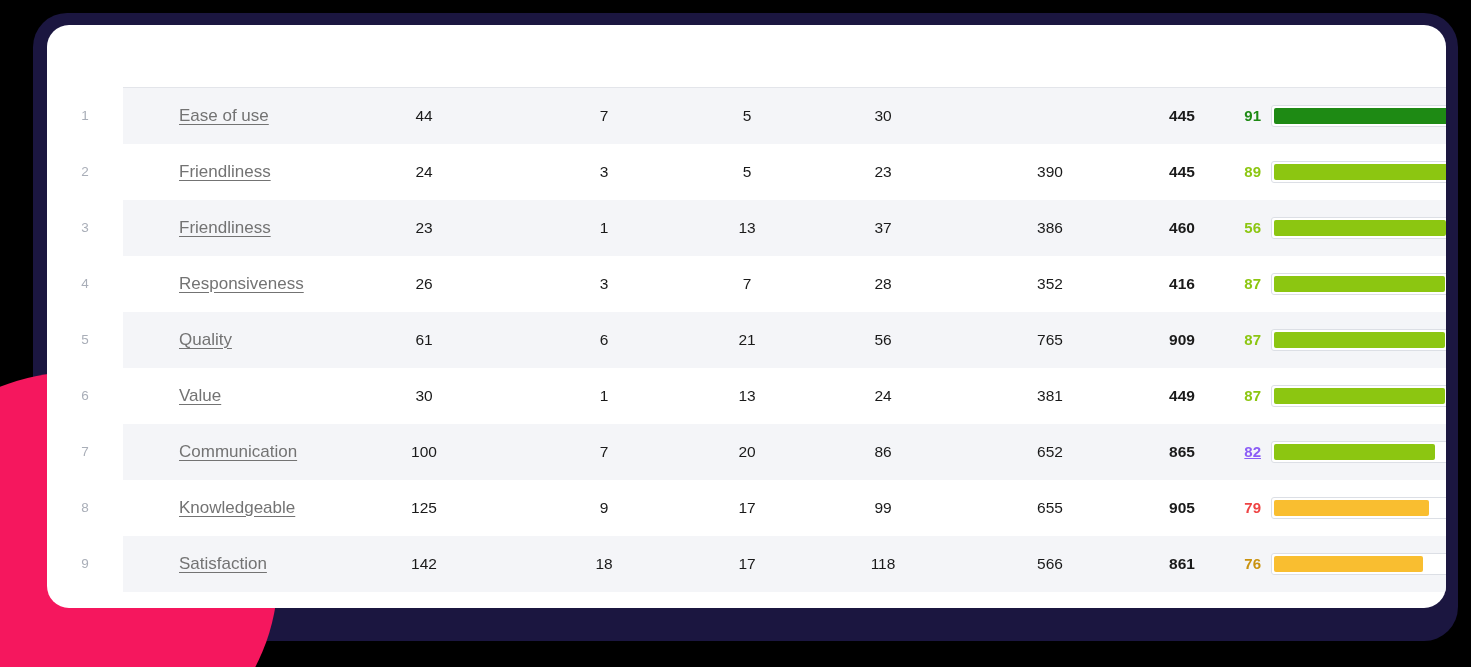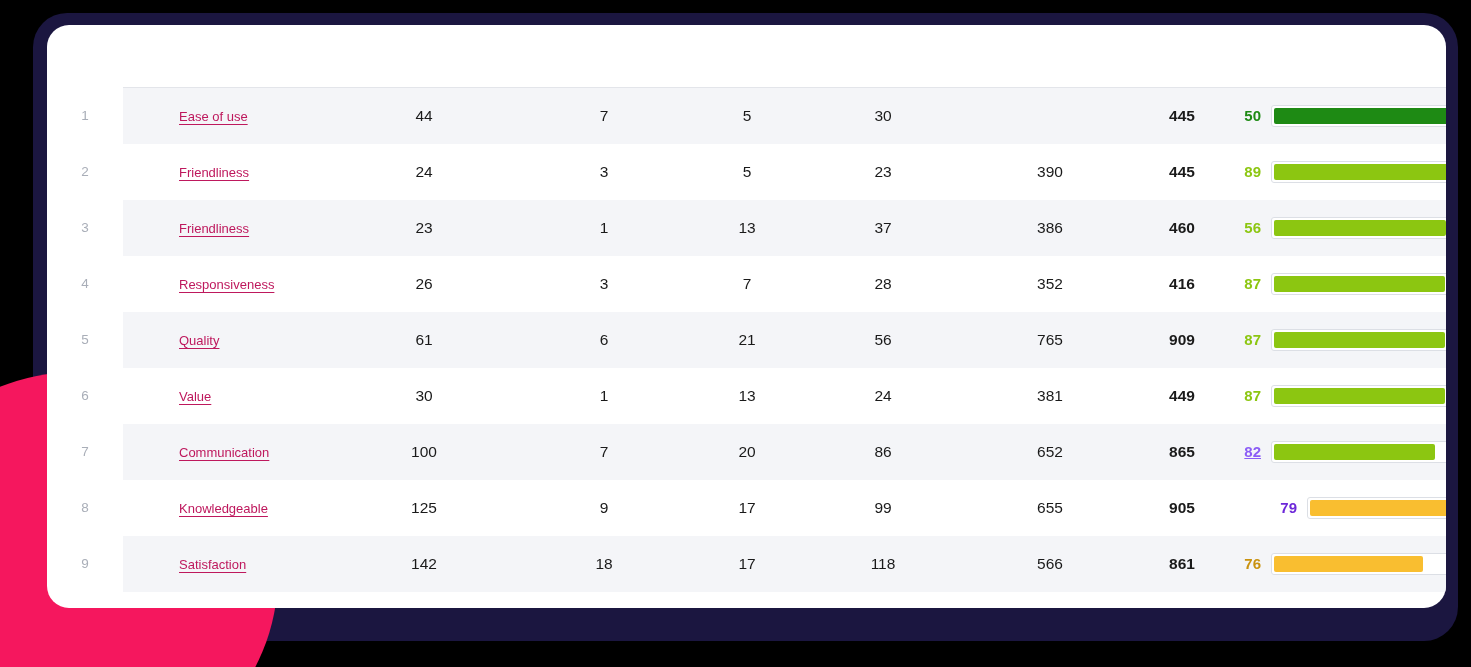--- a/index.html
+++ b/index.html
@@ -119,25 +119,25 @@
     width: 76px;
     text-align: center;
     font-size: 13.5px;
     color: #A9AEB8;
     font-weight: 500;
   }
 
   
   .c-theme   { left: 84px;  width: 190px; padding-left: 48px; text-align: left; }
   .c-theme a {
-    color: #be185d;
+    color: #737373;
     text-decoration: underline;
     text-underline-offset: 3px;
     cursor: pointer;
-    font-size: 13px;
+    font-size: 17px;
   }
   .h-theme   { left: 84px;  width: 190px; padding-left: 48px; text-align: left; }
 
   
   .c-vneg { left: 307px; width: 140px; text-align: center; }
   .c-fneg { left: 487px; width: 140px; text-align: center; }
   .c-neut { left: 630px; width: 140px; text-align: center; }
   .c-fpos { left: 766px; width: 140px; text-align: center; }
   .c-vpos { left: 933px; width: 140px; text-align: center; }
   .c-rate { left: 1065px; width: 140px; text-align: center; font-weight: 700; }
@@ -195,21 +195,21 @@
         <div class="row" style="top: 63px;">
           <div class="band shaded"></div>
           <div class="cell idx">1</div>
           <div class="cell c-theme"><a>Ease of use</a></div>
           <div class="cell c-vneg">44</div>
           <div class="cell c-fneg">7</div>
           <div class="cell c-neut">5</div>
           <div class="cell c-fpos">30</div>
           <div class="cell c-rate">445</div>
           <div class="cell c-score">
-            <span class="score-num" style="color: rgb(30, 138, 20);">50</span>
+            <span class="score-num" style="color: rgb(30, 138, 20);">91</span>
             <div class="bar-track">
               <div class="bar-fill" style="width: 91%; background: rgb(30, 138, 20);"></div>
             </div>
           </div>
         </div>
         <div class="row" style="top: 119px;">
           <div class="band plain"></div>
           <div class="cell idx">2</div>
           <div class="cell c-theme"><a>Friendliness</a></div>
           <div class="cell c-vneg">24</div>
@@ -314,21 +314,21 @@
           <div class="band plain"></div>
           <div class="cell idx">8</div>
           <div class="cell c-theme"><a>Knowledgeable</a></div>
           <div class="cell c-vneg">125</div>
           <div class="cell c-fneg">9</div>
           <div class="cell c-neut">17</div>
           <div class="cell c-fpos">99</div>
           <div class="cell c-vpos">655</div>
           <div class="cell c-rate">905</div>
           <div class="cell c-score">
-            <span class="score-num" style="color: #6d28d9; margin-left: 36px;">79</span>
+            <span class="score-num" style="color: #ef4444;">79</span>
             <div class="bar-track">
               <div class="bar-fill" style="width: 79%; background: rgb(249, 190, 48);"></div>
             </div>
           </div>
         </div>
         <div class="row" style="top: 511px;">
           <div class="band shaded"></div>
           <div class="cell idx">9</div>
           <div class="cell c-theme"><a>Satisfaction</a></div>
           <div class="cell c-vneg">142</div>

